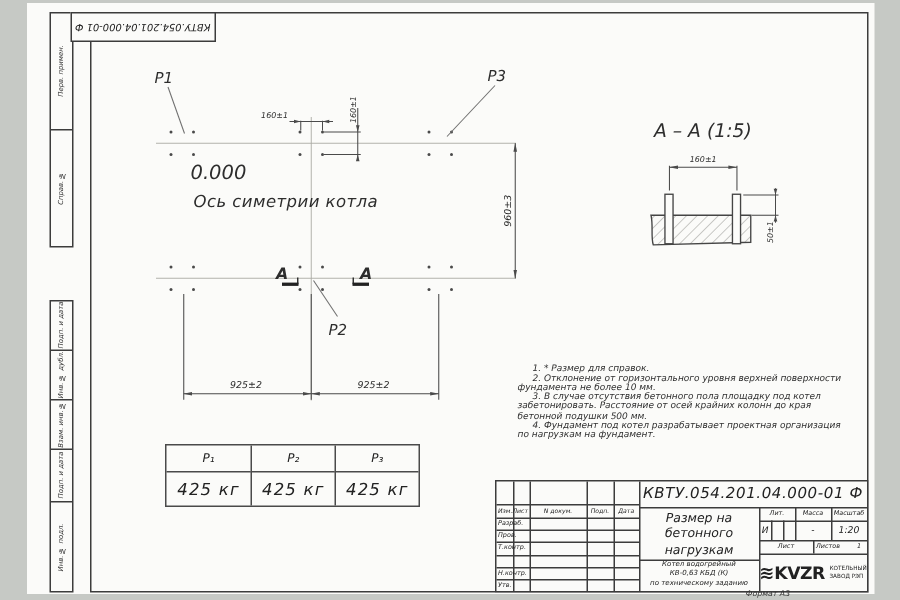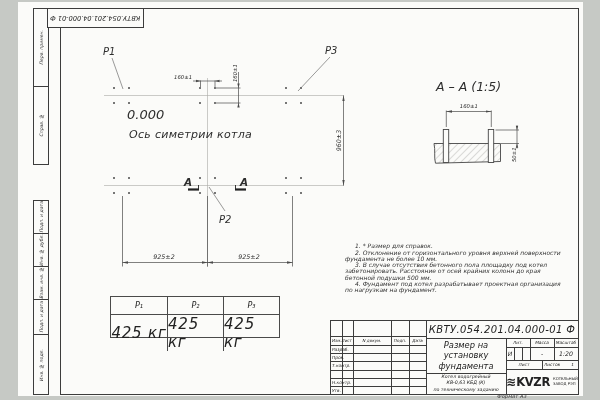--- a/index.html
+++ b/index.html
@@ -21,21 +21,21 @@
   .dm{stroke:#4a4a4a;stroke-width:0.7;fill:none;}
   .thk{stroke:#222;stroke-width:2.2;}
   .tk{stroke:#222;stroke-width:0.9;}
   .loads{position:absolute;left:110px;top:296px;width:168px;height:40px;border:1px solid #4a4a4a;
          display:grid;grid-template-columns:repeat(3,1fr);grid-template-rows:17px 1fr;background:#fbfbf9;}
   .loads div{display:flex;align-items:center;justify-content:center;font-style:italic;color:#222;
              border-left:0.9px solid #4a4a4a;border-top:0.9px solid #4a4a4a;}
   .loads div:nth-child(-n+3){border-top:none;}
   .loads div:nth-child(3n+1){border-left:none;}
   .lhead{font-size:8px;}
-  .lval{font-size:15px;letter-spacing:0.8px;}
+  .lval{font-size:11px;letter-spacing:0.8px;}
   .notes{position:absolute;left:345px;top:243px;width:224px;font-size:6px;line-height:1.02;
          font-style:italic;color:#2f2f2f;}
   .notes p{margin:0 0 0.5px 0;text-indent:10px;}
   .tb{position:absolute;left:330px;top:320px;width:247px;height:73px;border:1.2px solid #3c3c3c;background:#fbfbf9;}
   .tb .ln{position:absolute;background:#3c3c3c;}
   .tb .cell{position:absolute;display:flex;align-items:center;justify-content:center;
             font-style:italic;color:#222;overflow:hidden;white-space:nowrap;}
   .fmt{position:absolute;left:478px;top:393px;width:68px;text-align:center;
        font-size:5.2px;font-style:italic;color:#333;}
 </style>
@@ -239,22 +239,22 @@
 
     <div class="cell" style="left:0;top:24px;width:22px;height:8px;font-size:4.3px;justify-content:flex-start;padding-left:1px;">Разраб.</div>
     <div class="cell" style="left:0;top:32px;width:22px;height:8px;font-size:4.3px;justify-content:flex-start;padding-left:1px;">Пров.</div>
     <div class="cell" style="left:0;top:40px;width:22px;height:8.5px;font-size:4.3px;justify-content:flex-start;padding-left:1px;">Т.контр.</div>
     <div class="cell" style="left:0;top:48.5px;width:22px;height:8.5px;font-size:4.3px;justify-content:flex-start;padding-left:1px;"></div>
     <div class="cell" style="left:0;top:57px;width:22px;height:8px;font-size:4.3px;justify-content:flex-start;padding-left:1px;">Н.контр.</div>
     <div class="cell" style="left:0;top:65px;width:22px;height:8px;font-size:4.3px;justify-content:flex-start;padding-left:1px;">Утв.</div>
 
     <div class="cell" style="left:95px;top:17px;width:80px;height:35px;flex-direction:column;font-size:8.3px;line-height:1.25;">
       <span>Размер на</span>
-      <span>установку</span>
-      <span>фундамента</span>
+      <span>бетонного</span>
+      <span>нагрузкам</span>
     </div>
 
     <div class="cell" style="left:95px;top:52px;width:80px;height:21px;flex-direction:column;font-size:4.7px;line-height:1.35;">
       <span>Котел водогрейный</span>
       <span>КВ-0,63 КБД (К)</span>
       <span>по техническому заданию</span>
     </div>
 
     <div class="cell" style="left:175px;top:17px;width:24px;height:9px;font-size:4.3px;">Лит.</div>
     <div class="cell" style="left:199px;top:17px;width:24px;height:9px;font-size:4.3px;">Масса</div>

